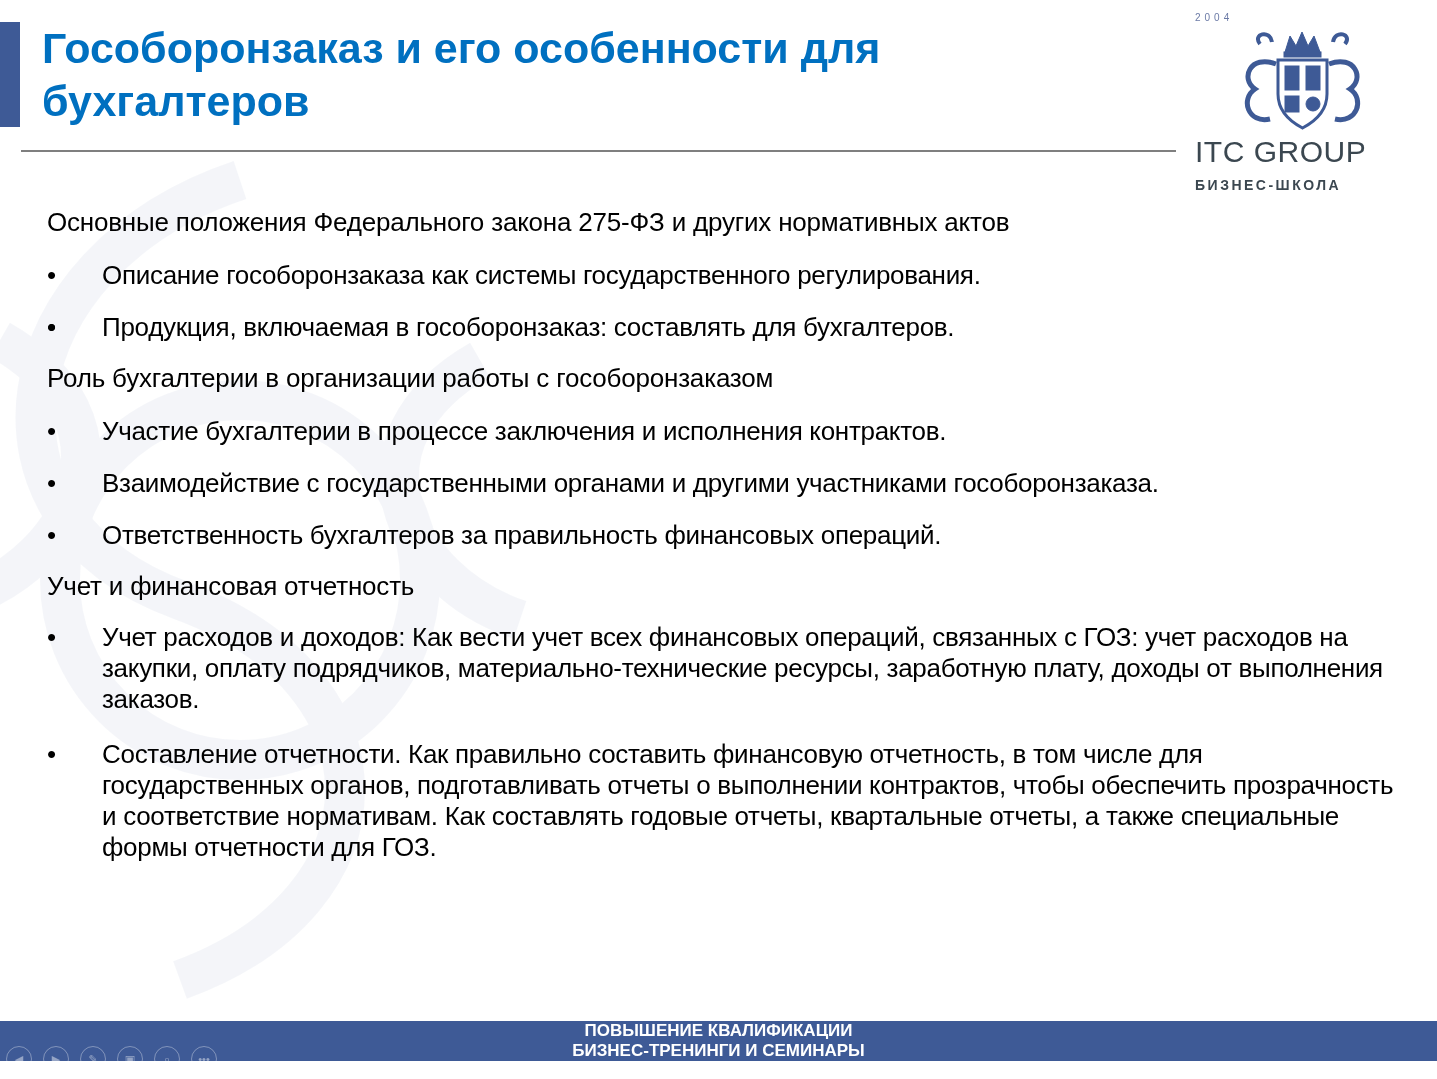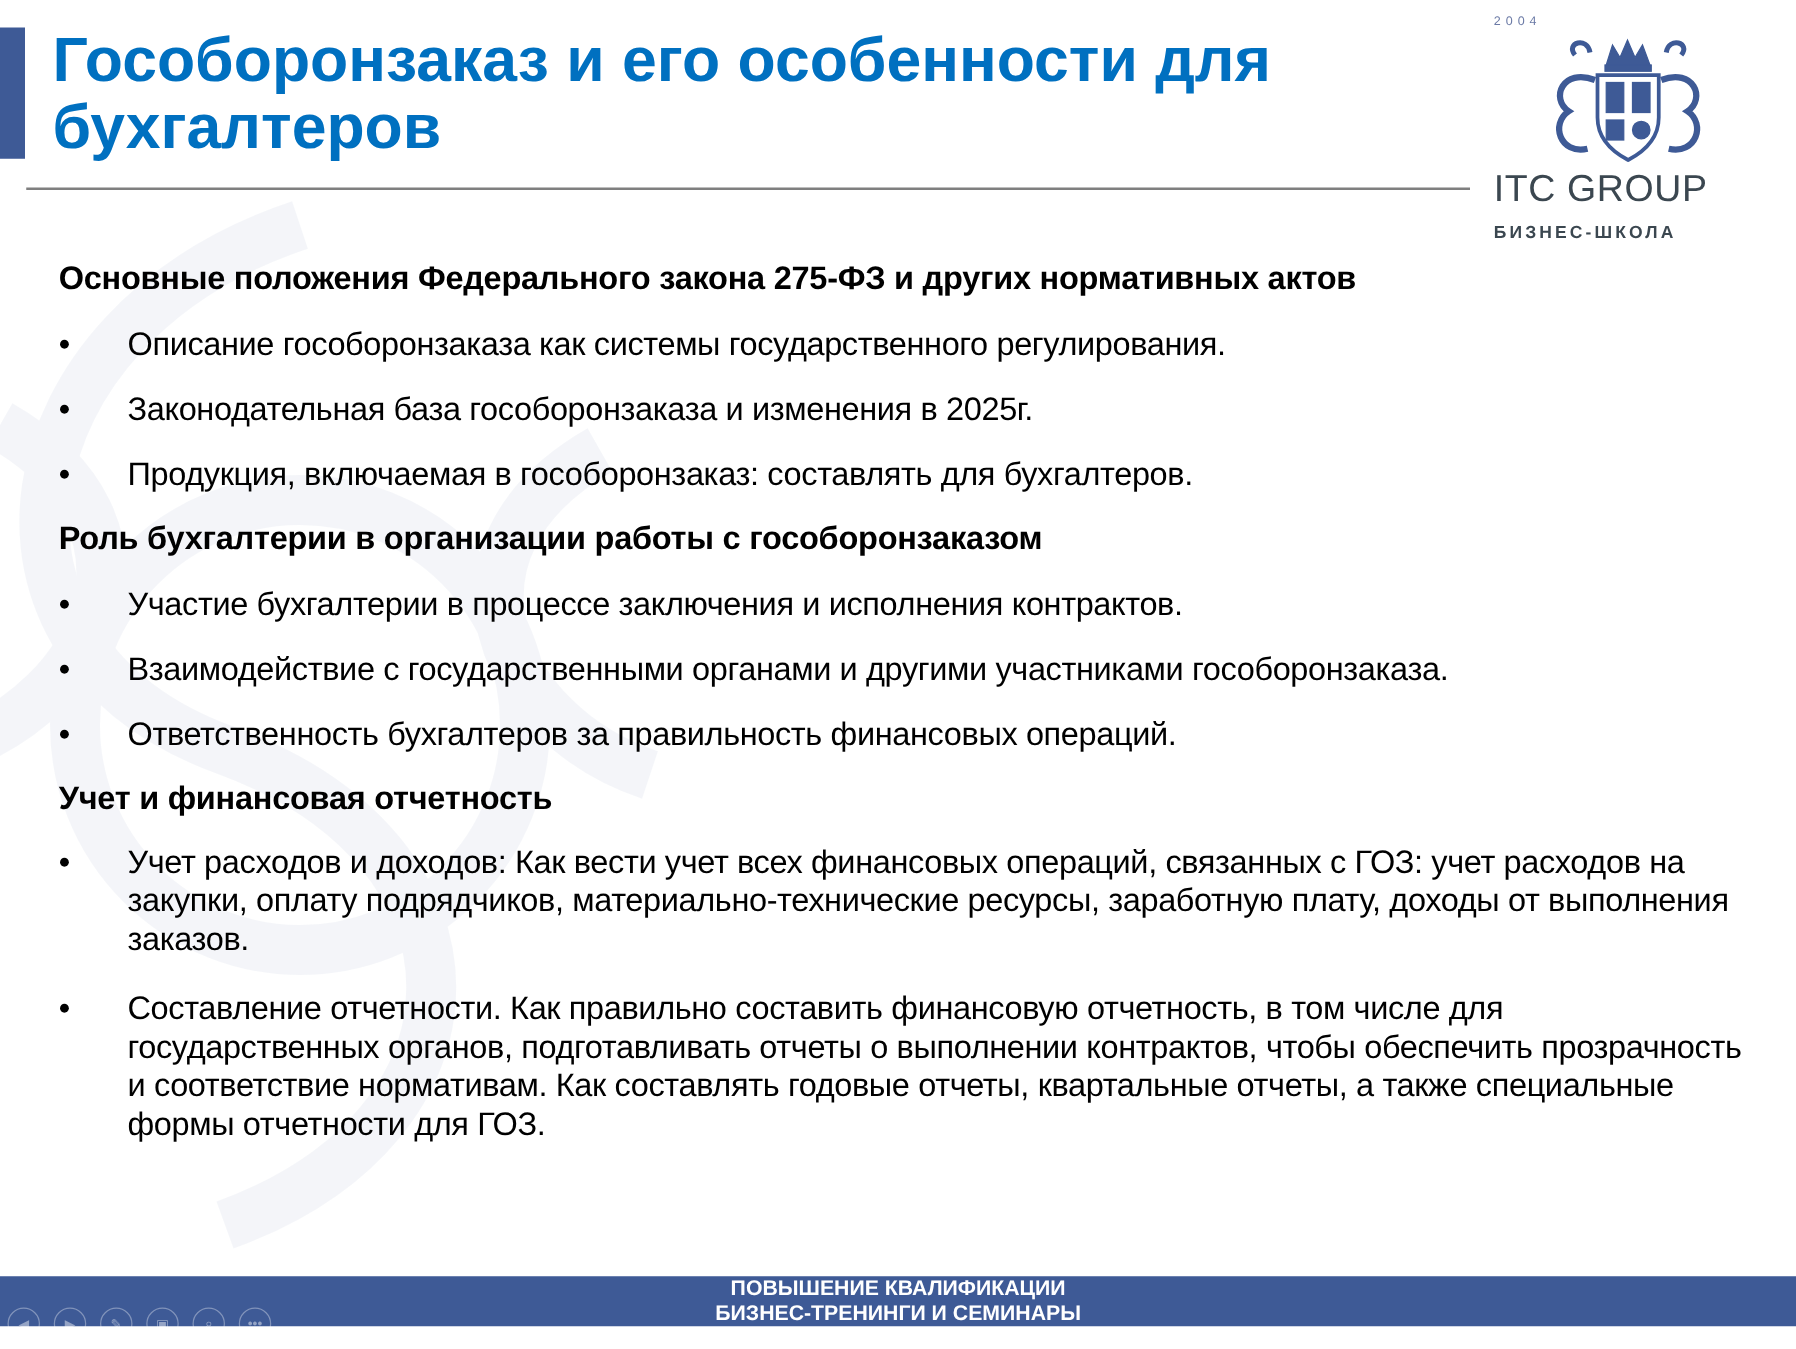--- a/index.html
+++ b/index.html
@@ -11,21 +11,21 @@
     .watermark {
       position: absolute; left: -120px; top: 140px; width: 720px; height: 880px;
       opacity: 0.05; pointer-events: none;
     }
     .accent-bar {
       position: absolute; left: 0; top: 22px; width: 20px; height: 105px;
       background: #3e5a96;
     }
     .title {
       position: absolute; left: 42px; top: 22px; width: 1000px;
-      font-size: 50px; line-height: 53px; font-weight: bold; color: #0070c0;
+      font-size: 43px; line-height: 53px; font-weight: bold; color: #0070c0;
       margin: 0;
     }
     .title-rule {
       position: absolute; left: 21px; top: 150px; width: 1155px; height: 2px;
       background: #7f7f7f;
     }
     .logo {
       position: absolute; left: 1195px; top: 8px; width: 215px; height: 185px;
       text-align: left;
     }
@@ -40,21 +40,21 @@
     }
     .logo .sub {
       position: absolute; left: 0; width: 215px; top: 169px;
       font-size: 14px; font-weight: bold; letter-spacing: 2.5px; color: #3b4750;
     }
     .content {
       position: absolute; left: 47px; top: 200px; width: 1350px;
       color: #000000;
     }
     .section-heading {
-      font-size: 26px; font-weight: bold; line-height: 34px;
+      font-size: 26px; font-weight: normal; line-height: 34px;
       margin: 0; letter-spacing: -0.2px;
     }
     ul.bullets { list-style: none; margin: 0; padding: 0; }
     ul.bullets li {
       position: relative; padding-left: 55px;
       font-size: 26px; line-height: 31px; letter-spacing: -0.3px;
     }
     ul.bullets li .dot {
       position: absolute; left: 0; top: 0; width: 20px; text-align: left;
     }
@@ -124,21 +124,21 @@
   </svg>
   <div class="brand">ITC GROUP</div>
   <div class="sub">БИЗНЕС-ШКОЛА</div>
 </div>
 
 <div class="content">
   <section class="s1">
     <h2 class="section-heading">Основные положения Федерального закона 275-ФЗ и других нормативных актов</h2>
     <ul class="bullets">
       <li><span class="dot">•</span><span>Описание гособоронзаказа как системы государственного регулирования.</span></li>
-      <li><span class="dot">•</span><span>Законодательная база гособоронзаказа и изменения в 2025г.</span></li>
+      <li><span class="dot">•</span></li>
       <li><span class="dot">•</span><span>Продукция, включаемая в гособоронзаказ: составлять для бухгалтеров.</span></li>
     </ul>
   </section>
 
   <section class="s2">
     <h2 class="section-heading">Роль бухгалтерии в организации работы с гособоронзаказом</h2>
     <ul class="bullets">
       <li><span class="dot">•</span><span>Участие бухгалтерии в процессе заключения и исполнения контрактов.</span></li>
       <li><span class="dot">•</span><span>Взаимодействие с государственными органами и другими участниками гособоронзаказа.</span></li>
       <li><span class="dot">•</span><span>Ответственность бухгалтеров за правильность финансовых операций.</span></li>

